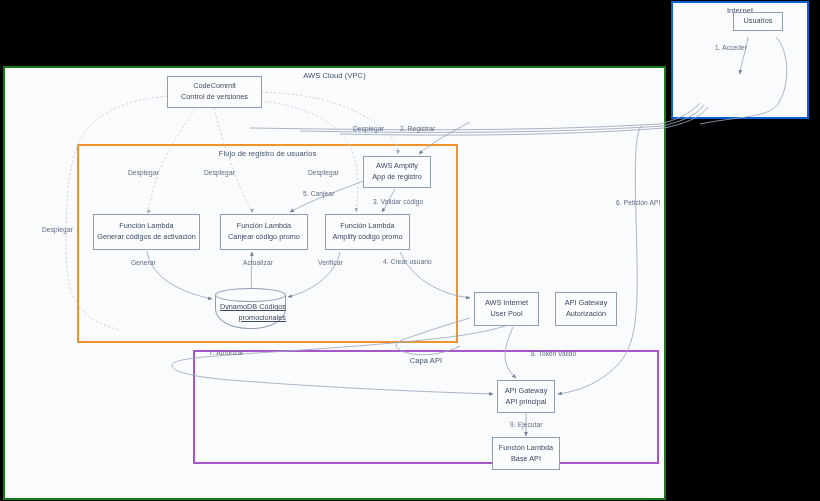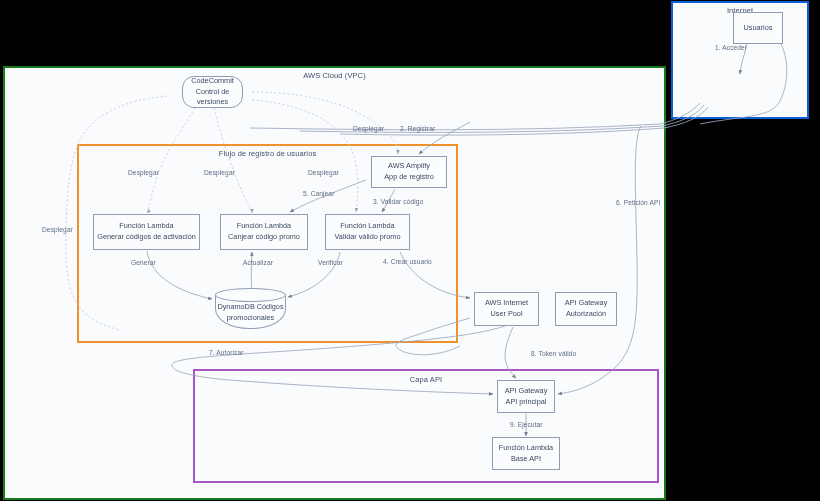--- a/index.html
+++ b/index.html
@@ -14,22 +14,22 @@
   }
   .node{
     position:absolute;box-sizing:border-box;background:#fbfcfd;
     border:1px solid #8e9cb5;display:flex;flex-direction:column;
     align-items:center;justify-content:center;text-align:center;
     font-size:7.3px;color:#3d4a63;line-height:1.45;padding:1px 2px;
   }
   .node .l2{display:block;}
   .db{
     position:absolute;box-sizing:border-box;display:flex;flex-direction:column;
-    align-items:center;justify-content:center;text-align:center;
-    font-size:7.3px;color:#3d4a63;line-height:1.45;
+    align-items:center;justify-content:center;text-align:right;
+    font-size:7.3px;color:#3d4a63;line-height:1.45;text-decoration:underline;
   }
   .db .cyl-top{
     position:absolute;left:0;top:0;width:100%;height:14px;
     border:1px solid #8e9cb5;border-radius:50%;background:#fbfcfd;box-sizing:border-box;
   }
   .db .cyl-body{
     position:absolute;left:0;top:7px;width:100%;bottom:0;
     border:1px solid #8e9cb5;border-top:none;background:#fbfcfd;box-sizing:border-box;
     border-bottom-left-radius:48% 20px;border-bottom-right-radius:48% 20px;
   }
@@ -54,21 +54,21 @@
 
   <div class="grp" style="left:77px;top:144px;width:381px;height:199px;border:2px solid #f0922b;background:transparent;">
     <div class="grp-label" style="top:3px;">Flujo de registro de usuarios</div>
   </div>
 
   <div class="grp" style="left:671px;top:1px;width:138px;height:118px;border:2px solid #0b5ed7;">
     <div class="grp-label" style="top:3px;">Internet</div>
   </div>
 
 
-  <div class="grp" style="left:193px;top:369px;width:466px;height:114px;border:2px solid #a855c9;background:transparent;">
+  <div class="grp" style="left:193px;top:350px;width:466px;height:114px;border:2px solid #a855c9;background:transparent;">
     <div class="grp-label" style="top:4px;">Capa API</div>
   </div>
 
   <svg class="wires" viewBox="0 0 820 501">
     <defs>
       <marker id="ar" markerWidth="6" markerHeight="6" refX="4.6" refY="2.2" orient="auto">
         <path class="ah" d="M0,0 L5,2.2 L0,4.4 z"></path>
       </marker>
       <marker id="ard" markerWidth="6" markerHeight="6" refX="4.6" refY="2.2" orient="auto">
         <path d="M0,0 L5,2.2 L0,4.4 z" fill="#9aa7bd"></path>
@@ -106,48 +106,48 @@
     <path class="w" d="M400,252 C412,278 438,294 470,298" marker-end="url(#ar)"></path>
 
     <path class="w" d="M505,326 C480,334 440,340 330,348 C250,354 190,356 175,362 C165,368 180,376 230,380 C330,388 430,392 493,394" marker-end="url(#ar)"></path>
     <path class="w" d="M470,318 C450,324 430,330 420,334 C400,340 390,344 400,350 C410,356 436,358 460,346"></path>
 
     <path class="w" d="M513,327 C506,344 498,362 516,378" marker-end="url(#ar)"></path>
 
     <path class="w" d="M526,413 C526,424 526,430 526,436" marker-end="url(#ar)"></path>
   </svg>
 
-  <div class="node" style="left:733px;top:12px;width:50px;height:32px;">
+  <div class="node" style="left:733px;top:12px;width:50px;height:19px;">
     <span>Usuarios</span>
   </div>
 
 
-  <div class="node" style="left:182px;top:76px;width:61px;height:32px;border-radius:12px;">
+  <div class="node" style="left:167px;top:76px;width:95px;height:32px;">
     <span>CodeCommit</span>
     <span class="l2">Control de versiones</span>
   </div>
 
-  <div class="node" style="left:371px;top:156px;width:76px;height:32px;">
+  <div class="node" style="left:363px;top:156px;width:68px;height:32px;">
     <span>AWS Amplify</span>
     <span class="l2">App de registro</span>
   </div>
 
   <div class="node" style="left:93px;top:214px;width:107px;height:36px;">
     <span>Función Lambda</span>
     <span class="l2">Generar códigos de activación</span>
   </div>
 
   <div class="node" style="left:220px;top:214px;width:88px;height:36px;">
     <span>Función Lambda</span>
     <span class="l2">Canjear código promo</span>
   </div>
 
   <div class="node" style="left:325px;top:214px;width:85px;height:36px;">
     <span>Función Lambda</span>
-    <span class="l2">Validar válido promo</span>
+    <span class="l2">Amplify código promo</span>
   </div>
 
   <div class="db" style="left:215px;top:288px;width:71px;height:41px;">
     <div class="cyl-body"></div>
     <div class="cyl-top"></div>
     <div class="dbtext">
       <span>DynamoDB</span>
       <span class="l2">Códigos promocionales</span>
     </div>
   </div>

